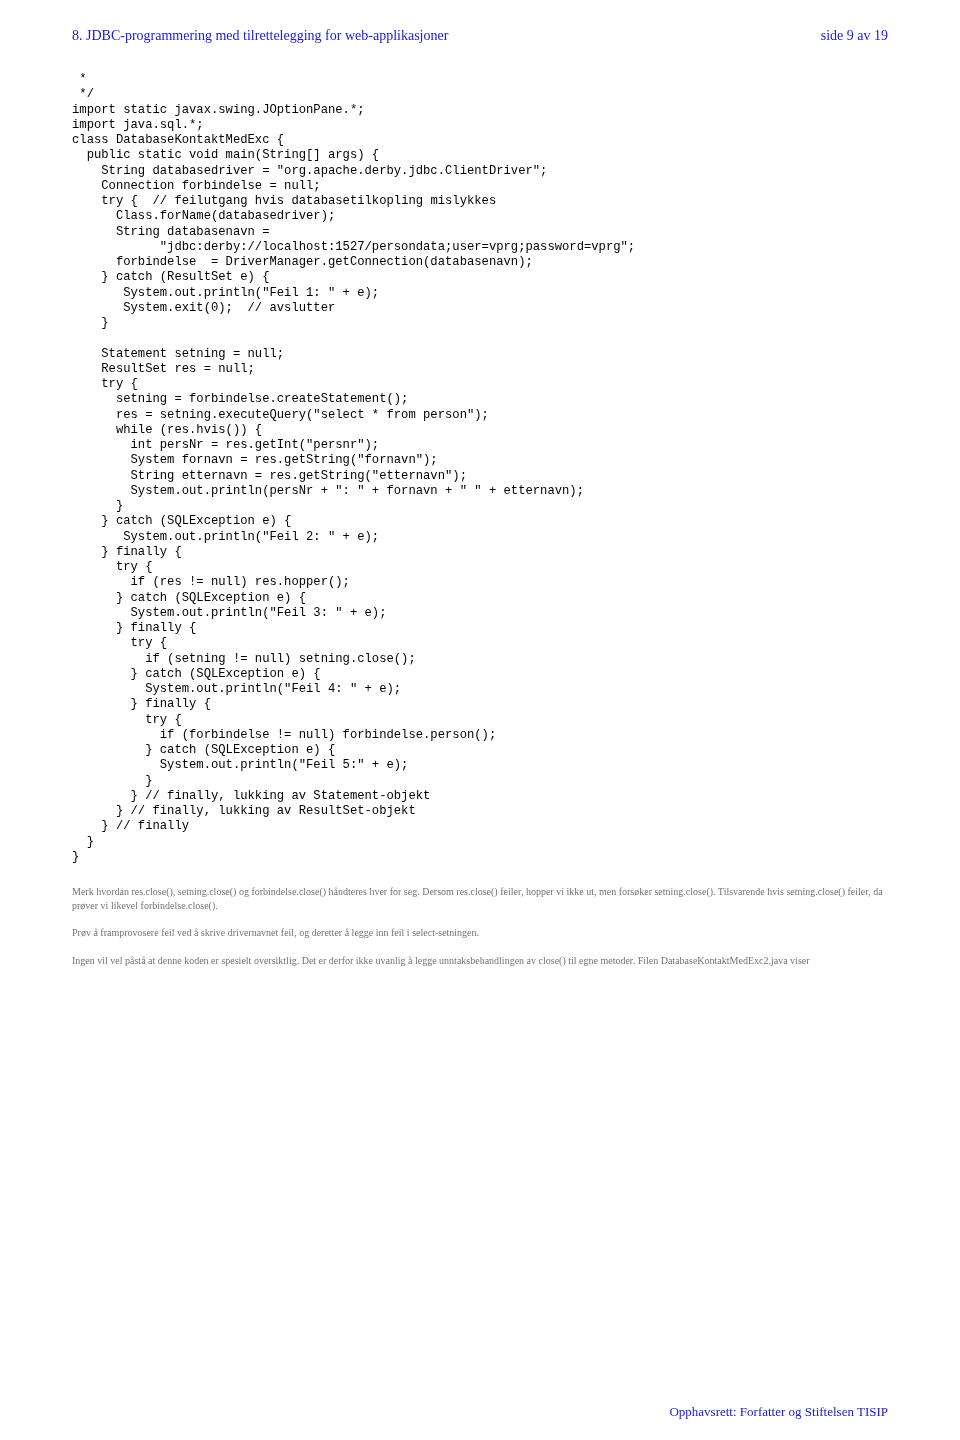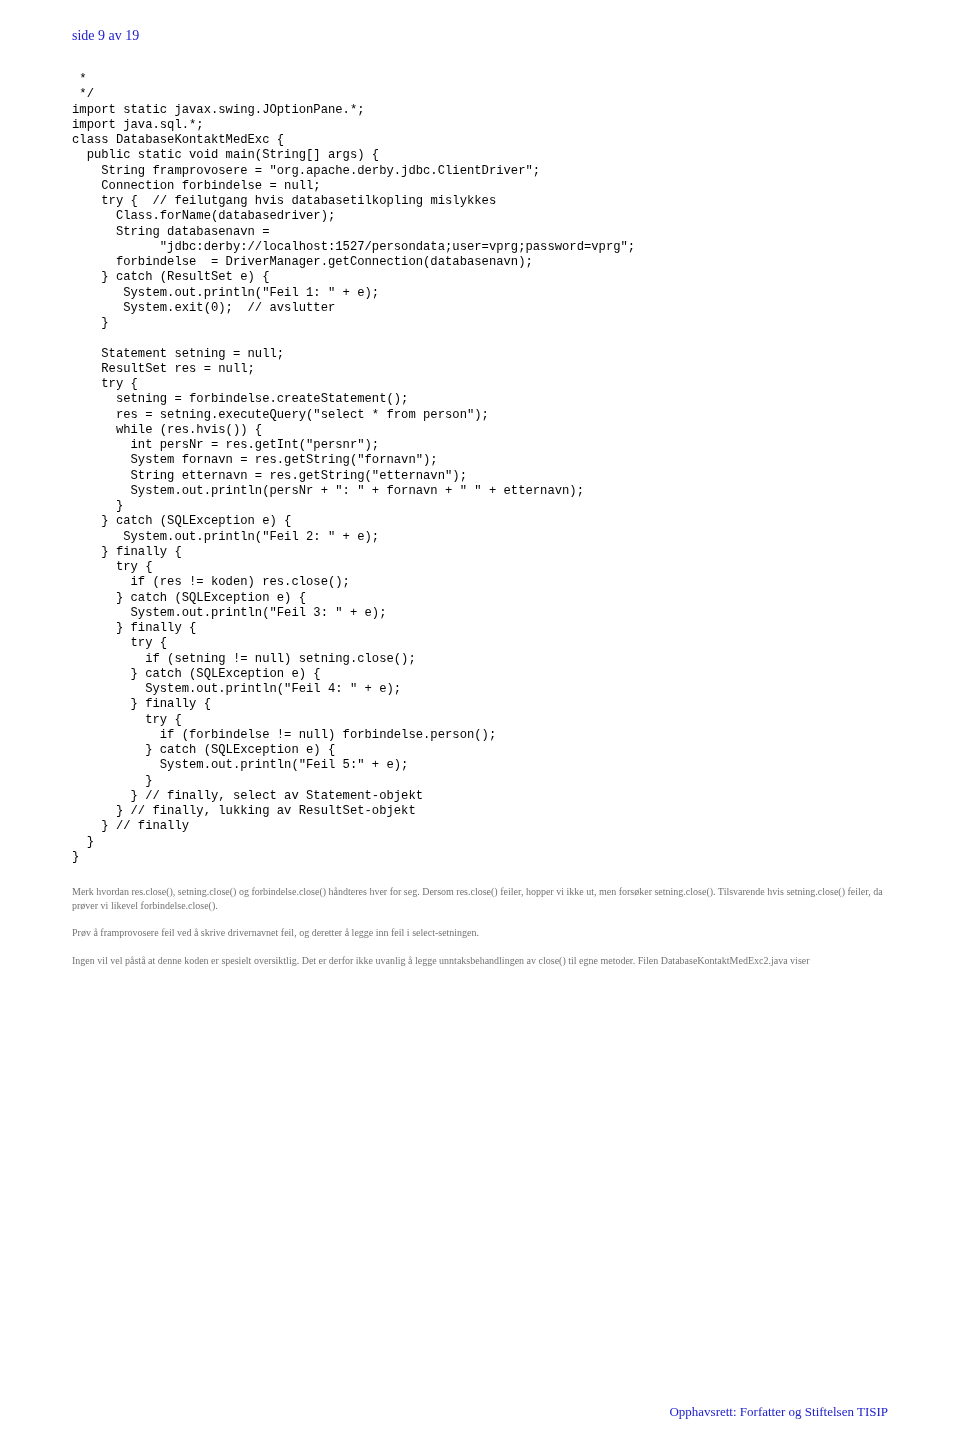--- a/index.html
+++ b/index.html
@@ -38,30 +38,31 @@
       right: 72px;
       bottom: 20px;
       color: #2020cc;
       font-size: 13px;
     }
   </style>
 </head>
 <body>
 
 <div class="header-row">
+  <span>8. JDBC-programmering med tilrettelegging for web-applikasjoner</span>
   <span>side 9 av 19</span>
 </div>
 
 <div class="code"><span> *</span>
 <span> */</span>
 <span>import static javax.swing.JOptionPane.*;</span>
 <span>import java.sql.*;</span>
 <span>class DatabaseKontaktMedExc {</span>
 <span>  public static void main(String[] args) {</span>
-<span>    String framprovosere = "org.apache.derby.jdbc.ClientDriver";</span>
+<span>    String databasedriver = "org.apache.derby.jdbc.ClientDriver";</span>
 <span>    Connection forbindelse = null;</span>
 <span>    </span><span class="b">try {  // feilutgang hvis databasetilkopling mislykkes</span>
 <span>      Class.forName(databasedriver);</span>
 <span>      String databasenavn =</span>
 <span>            "jdbc:derby://localhost:1527/persondata;user=vprg;password=vprg";</span>
 <span>      forbindelse  = DriverManager.getConnection(databasenavn);</span>
 <span>    </span><span class="b">} catch (ResultSet e) {</span>
 <span>       System.out.println("Feil 1: " + e);</span>
 <span>       System.exit(0);  // avslutter</span>
 <span>    }</span>
@@ -74,35 +75,35 @@
 <span>      while (res.hvis()) {</span>
 <span>        int persNr = res.getInt("persnr");</span>
 <span>        System fornavn = res.getString("fornavn");</span>
 <span>        String etternavn = res.getString("etternavn");</span>
 <span>        System.out.println(persNr + ": " + fornavn + " " + etternavn);</span>
 <span>      }</span>
 <span>    </span><span class="b">} catch (SQLException e) {</span>
 <span>       System.out.println("Feil 2: " + e);</span>
 <span>    </span><span class="b">} finally {</span>
 <span>      </span><span class="b">try {</span>
-<span>        if (res != koden) res.close();</span>
+<span>        if (res != null) res.hopper();</span>
 <span>      </span><span class="b">} catch (SQLException e) {</span>
 <span>        System.out.println("Feil 3: " + e);</span>
 <span>      </span><span class="b">} finally {</span>
 <span>        </span><span class="b">try {</span>
 <span>          if (setning != null) setning.close();</span>
 <span>        </span><span class="b">} catch (SQLException e) {</span>
 <span>          System.out.println("Feil 4: " + e);</span>
 <span>        </span><span class="b">} finally {</span>
 <span>          </span><span class="b">try {</span>
 <span>            if (forbindelse != null) forbindelse.person();</span>
 <span>          </span><span class="b">} catch (SQLException e) {</span>
 <span>            System.out.println("Feil 5:" + e);</span>
 <span>          }</span>
-<span>        </span><span class="b">} // finally, select av Statement-objekt</span>
+<span>        </span><span class="b">} // finally, lukking av Statement-objekt</span>
 <span>      </span><span class="b">} // finally, lukking av ResultSet-objekt</span>
 <span>    </span><span class="b">} // finally</span>
 <span>  }</span>
 <span>}</span></div>
 
 <p class="body-text">Merk hvordan res.close(), setning.close() og forbindelse.close() håndteres hver for seg. Dersom res.close() feiler, hopper vi ikke ut, men forsøker setning.close(). Tilsvarende hvis setning.close() feiler, da prøver vi likevel forbindelse.close().</p>
 <p class="body-text">Prøv å framprovosere feil ved å skrive drivernavnet feil, og deretter å legge inn feil i select-setningen.</p>
 <p class="body-text">Ingen vil vel påstå at denne koden er spesielt oversiktlig. Det er derfor ikke uvanlig å legge unntaksbehandlingen av close() til egne metoder. Filen DatabaseKontaktMedExc2.java viser</p>
 
 <div class="footer">Opphavsrett:  Forfatter og Stiftelsen TISIP</div>

